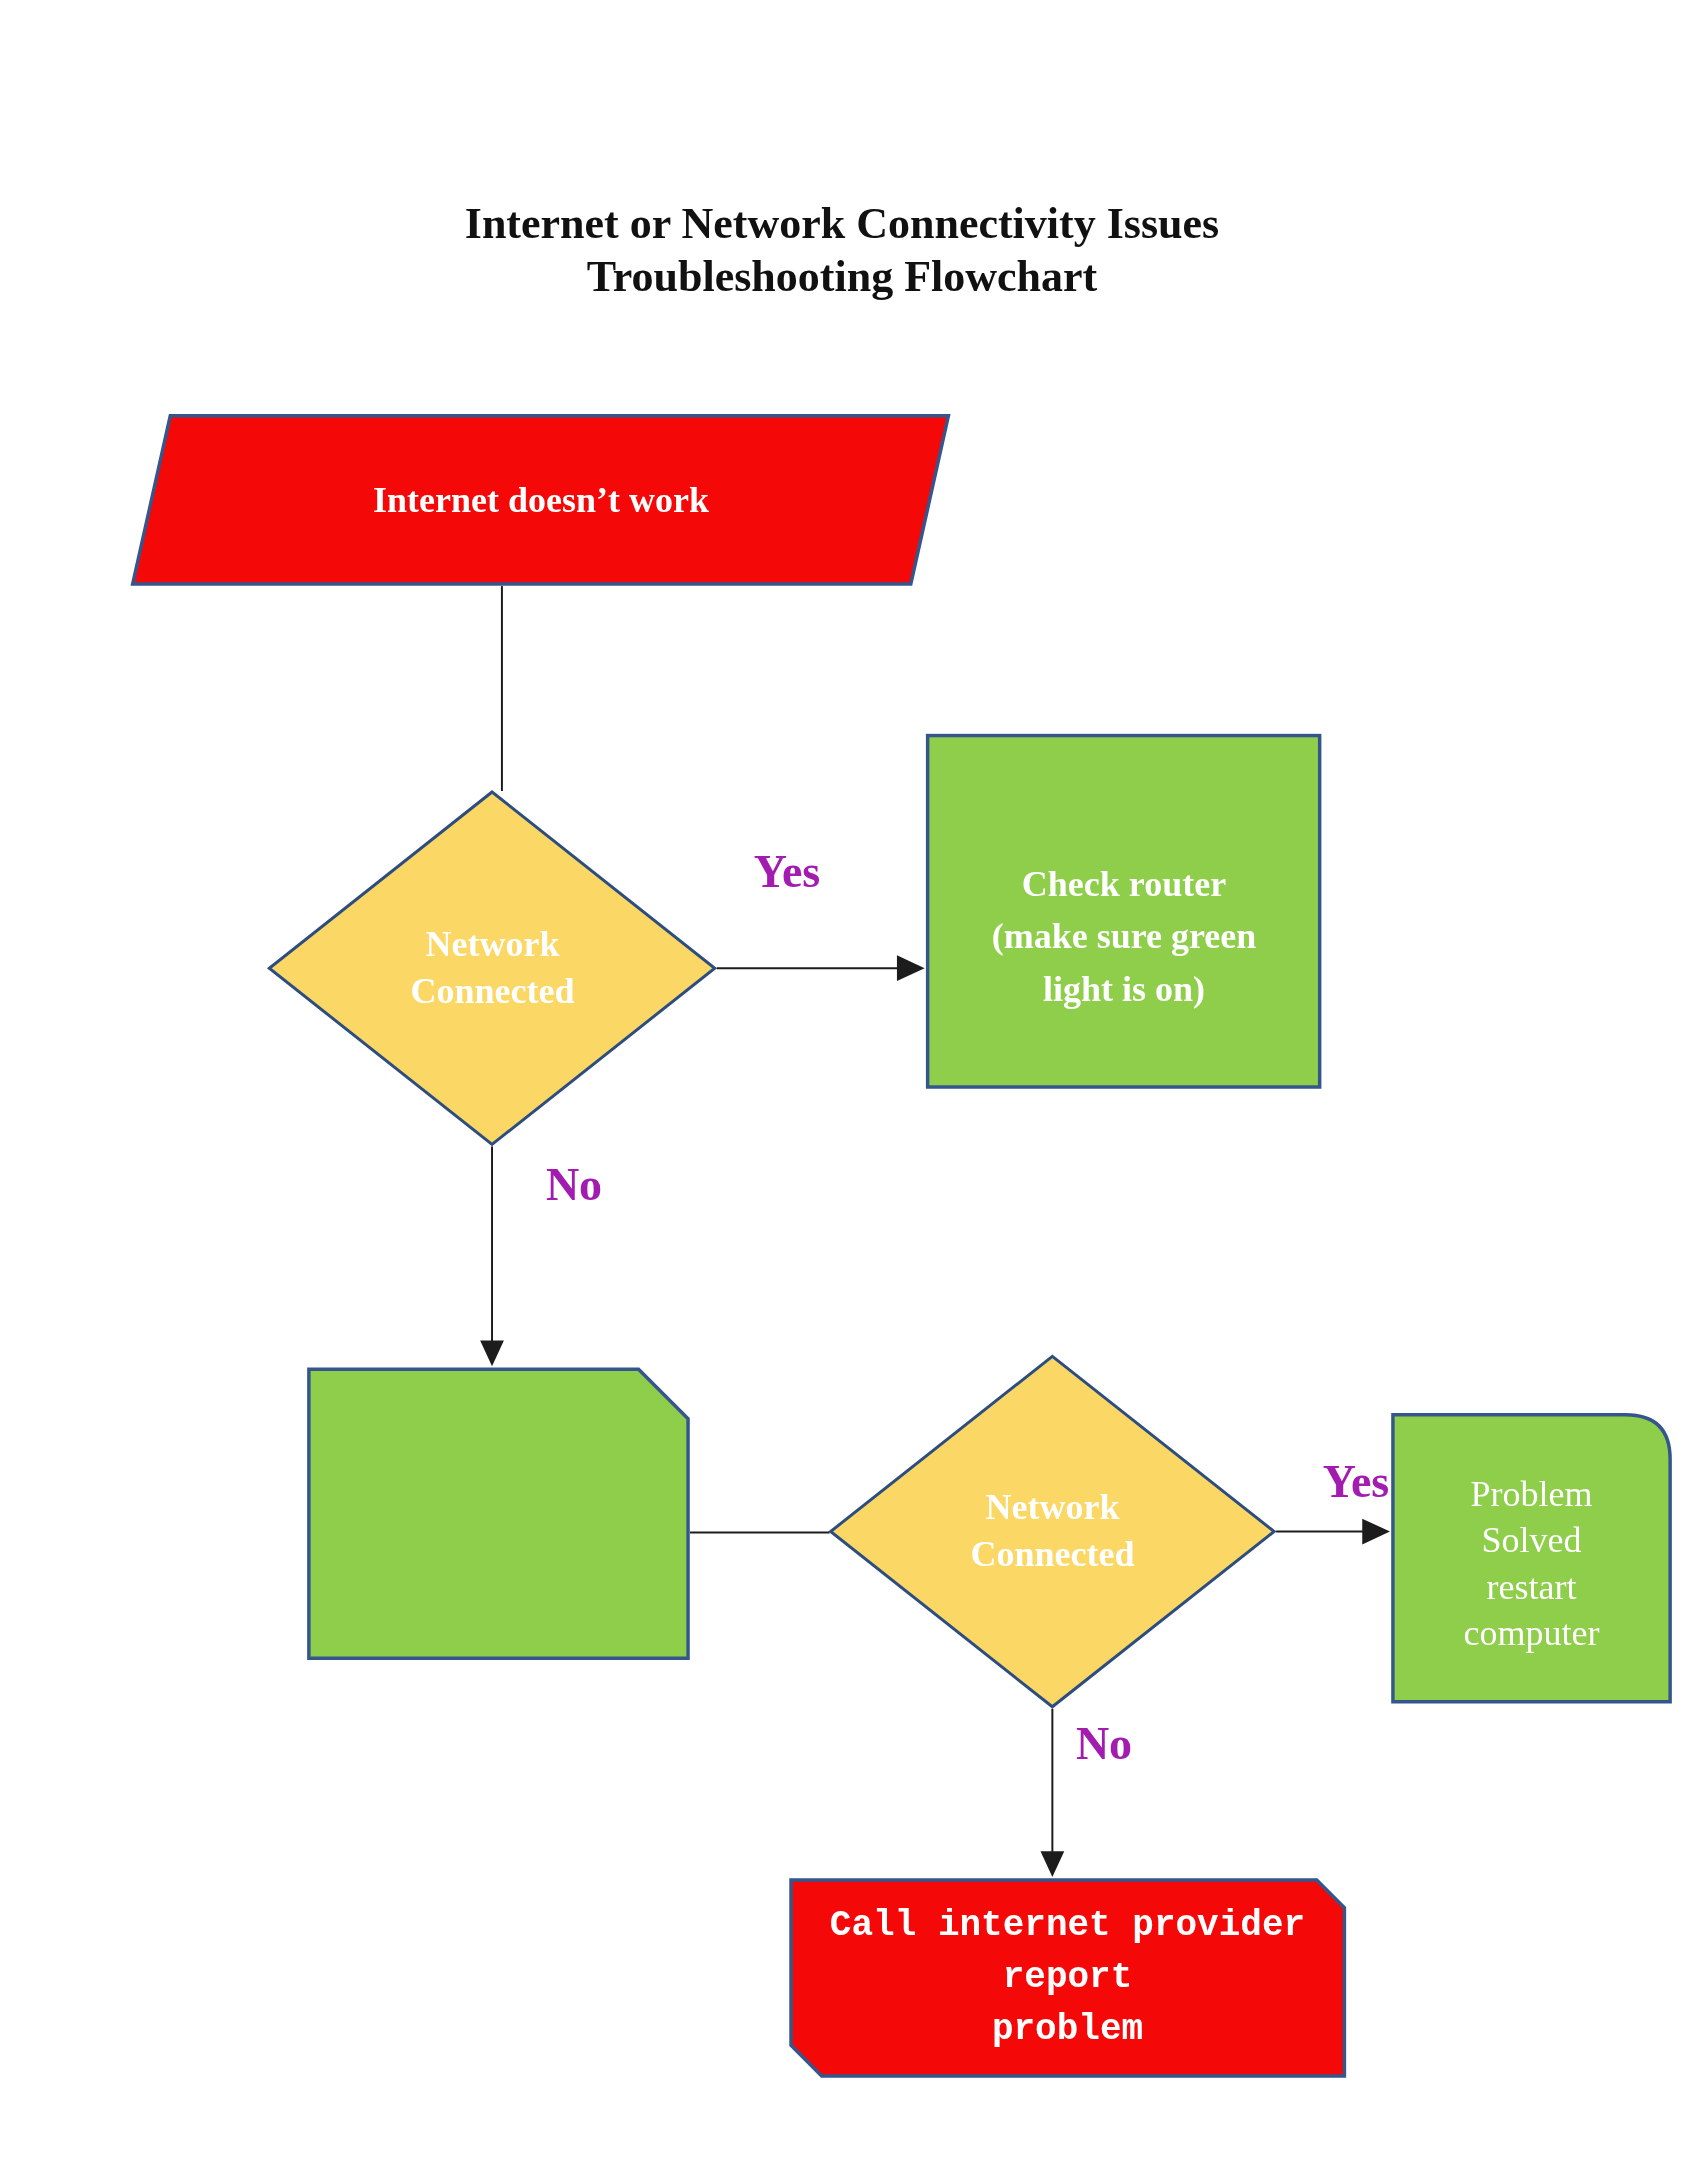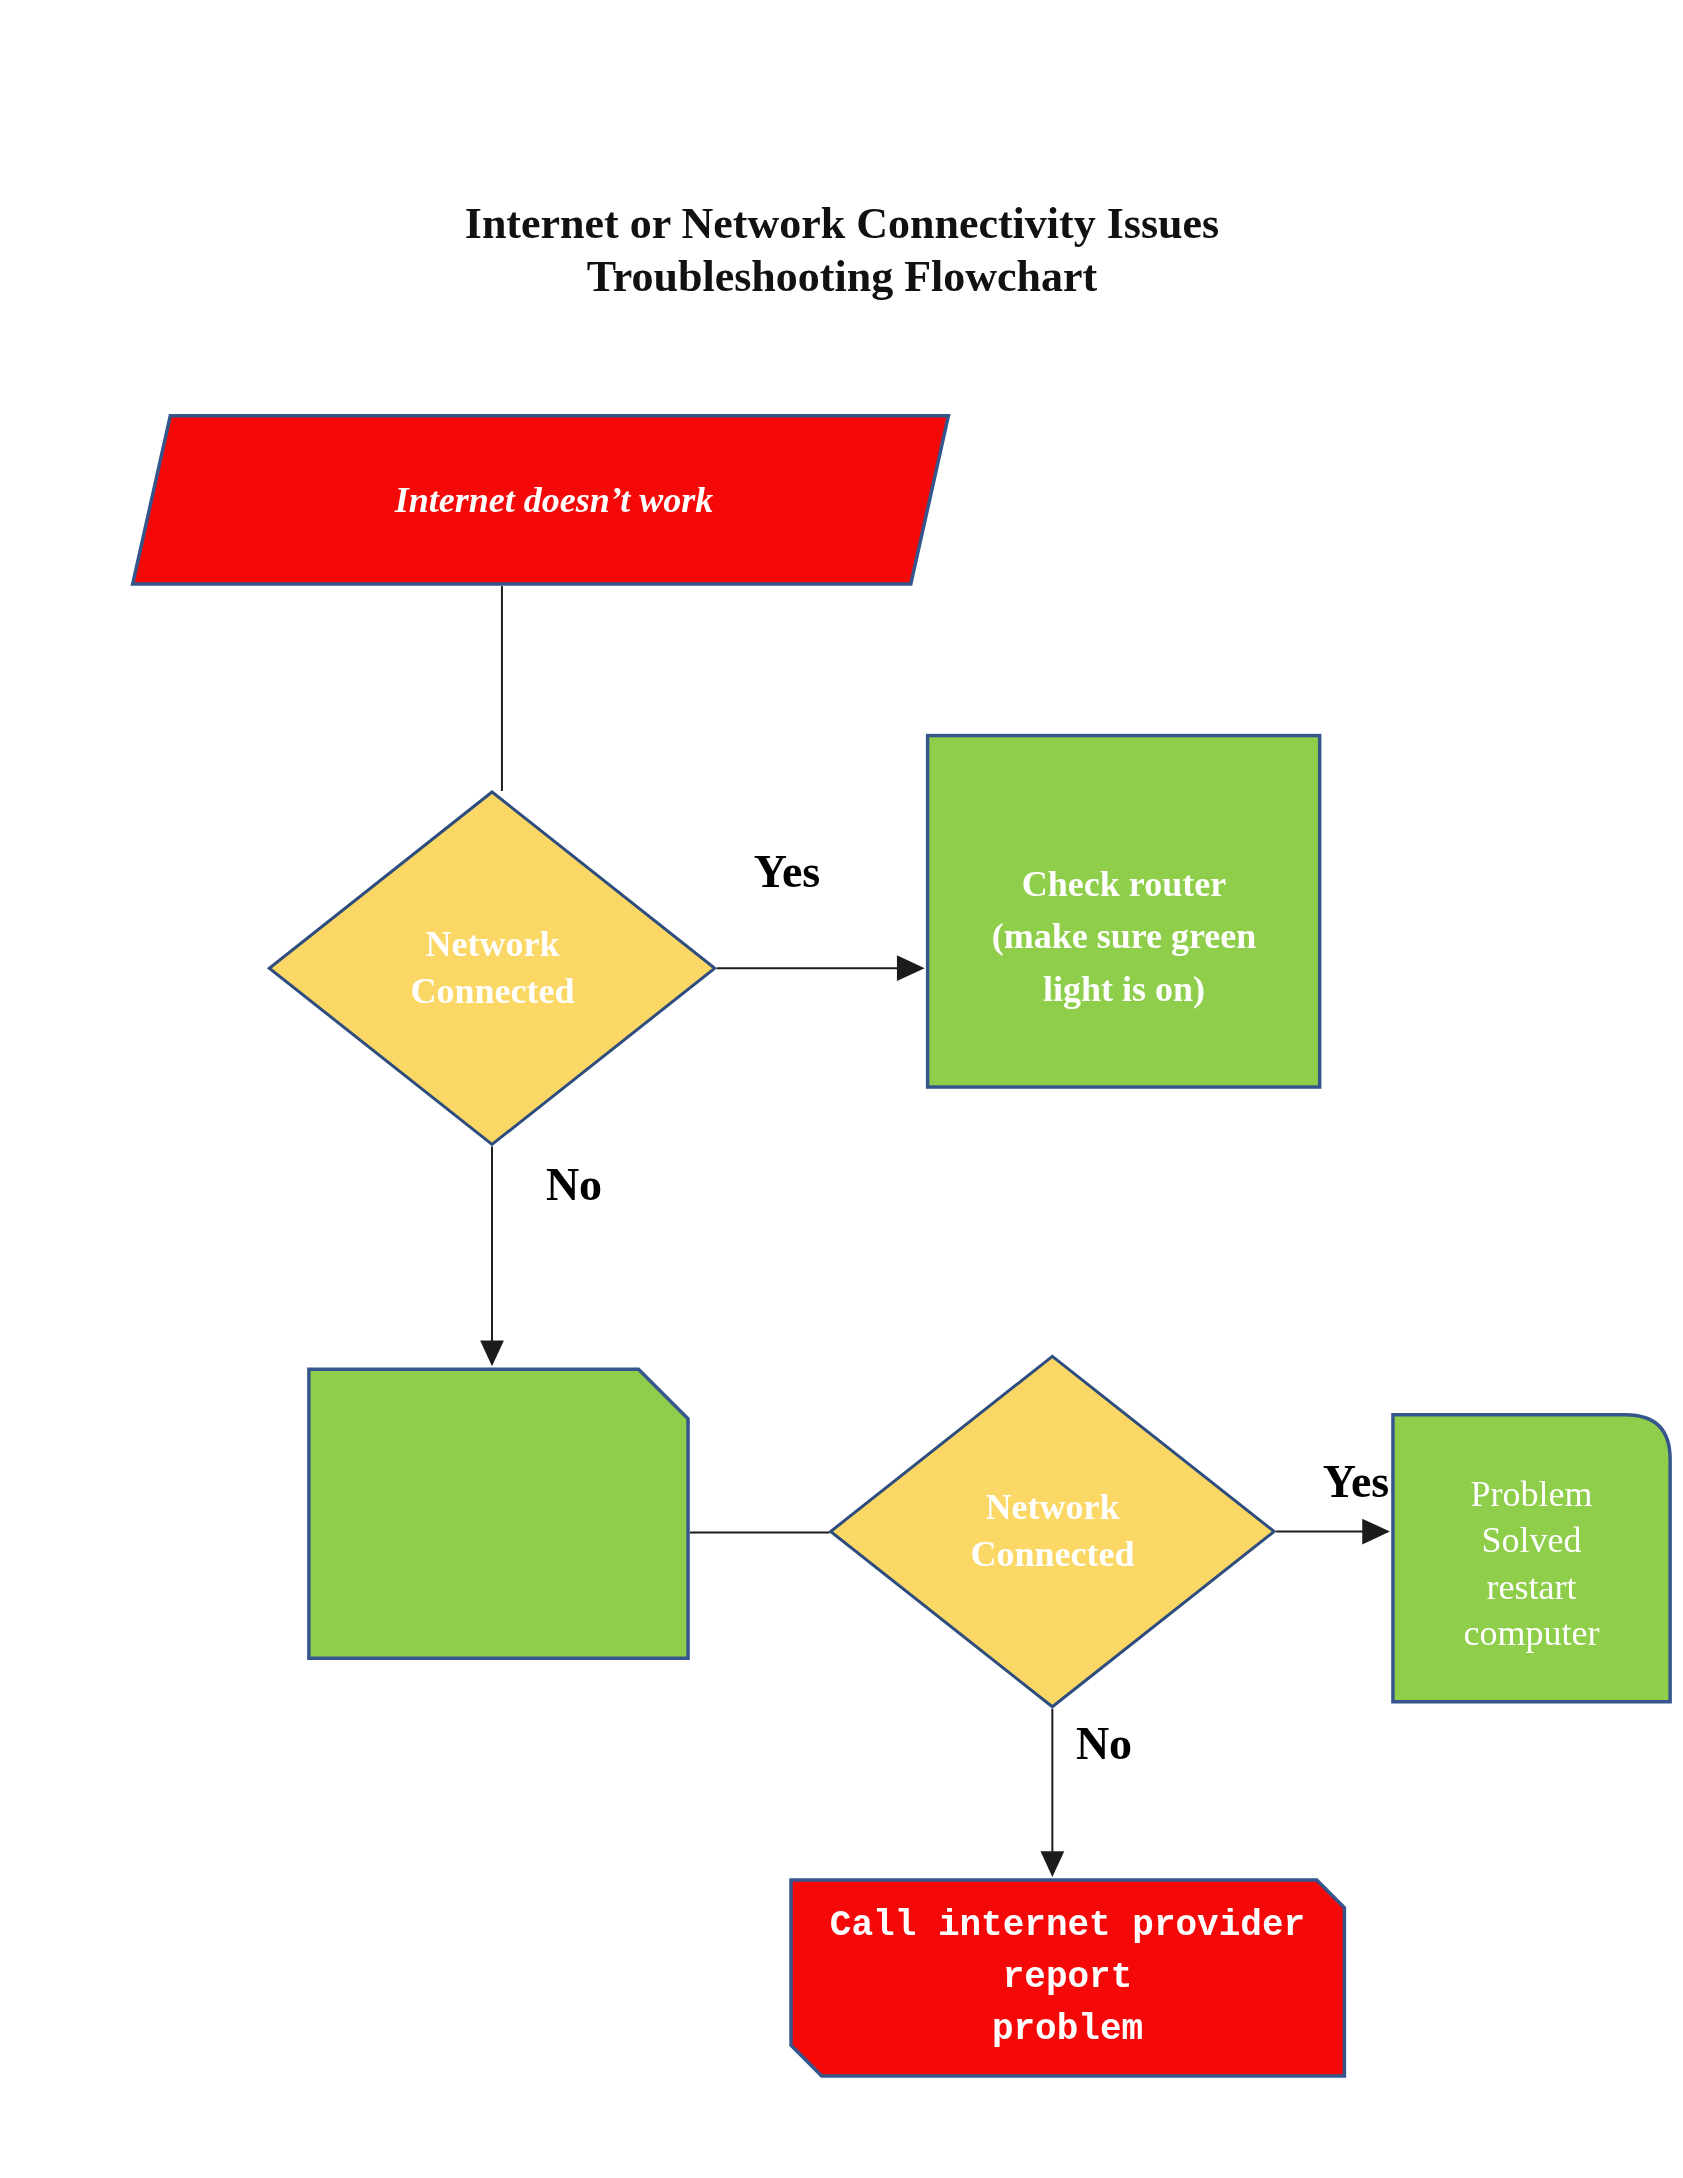--- a/index.html
+++ b/index.html
@@ -36,23 +36,23 @@
     box-sizing: border-box;
   }
   .title {
     left: 248px; top: 186px; width: 1188px; height: 129px;
     font-size: 44px; font-weight: bold; color: #111111; line-height: 1.2;
   }
   .node-label {
     color: #ffffff; font-weight: bold; font-size: 36px; line-height: 1.3;
   }
   .edge-label {
-    color: #000000; font-weight: bold; font-size: 46px;
+    color: #a21caf; font-weight: bold; font-size: 46px;
   }
-  .lbl-start   { left: 146px;  top: 416px;  width: 816px; height: 168px; font-style: italic; }
+  .lbl-start   { left: 133px;  top: 416px;  width: 816px; height: 168px; }
   .lbl-d1      { left: 329px;  top: 891px;  width: 327px; height: 154px; }
   .lbl-box1    { left: 928px;  top: 736px;  width: 392px; height: 351px; padding-top: 50px; line-height: 1.45; }
   .lbl-yes1    { left: 703px;  top: 837px;  width: 168px; height: 69px; }
   .lbl-no1     { left: 495px;  top: 1150px; width: 158px; height: 69px; }
   .lbl-box2    { left: 309px;  top: 1369px; width: 379px; height: 289px; padding-top: 40px; line-height: 1.33; }
   .lbl-d2      { left: 889px;  top: 1454px; width: 327px; height: 154px; }
   .lbl-yes2    { left: 1277px; top: 1447px; width: 158px; height: 69px; }
   .lbl-box3    { left: 1393px; top: 1415px; width: 277px; height: 287px; padding-top: 10px;
                  font-weight: normal; line-height: 1.28; }
   .lbl-no2     { left: 1025px; top: 1709px; width: 158px; height: 69px; }

